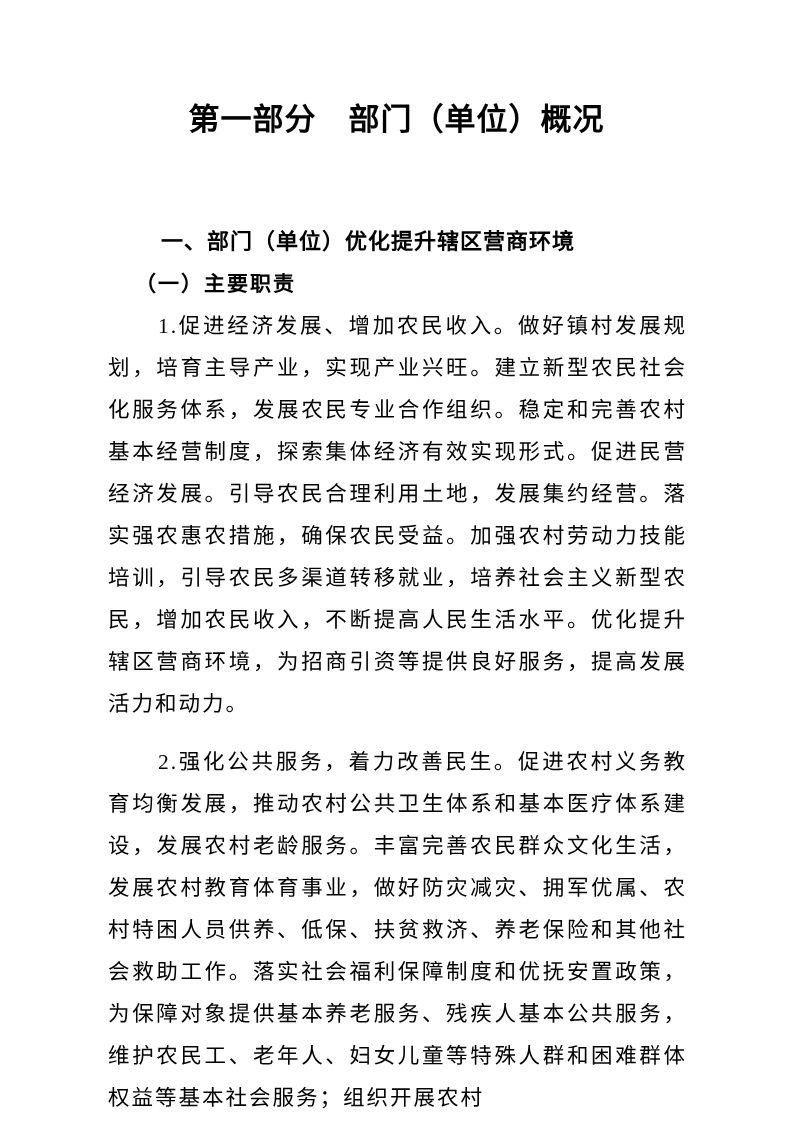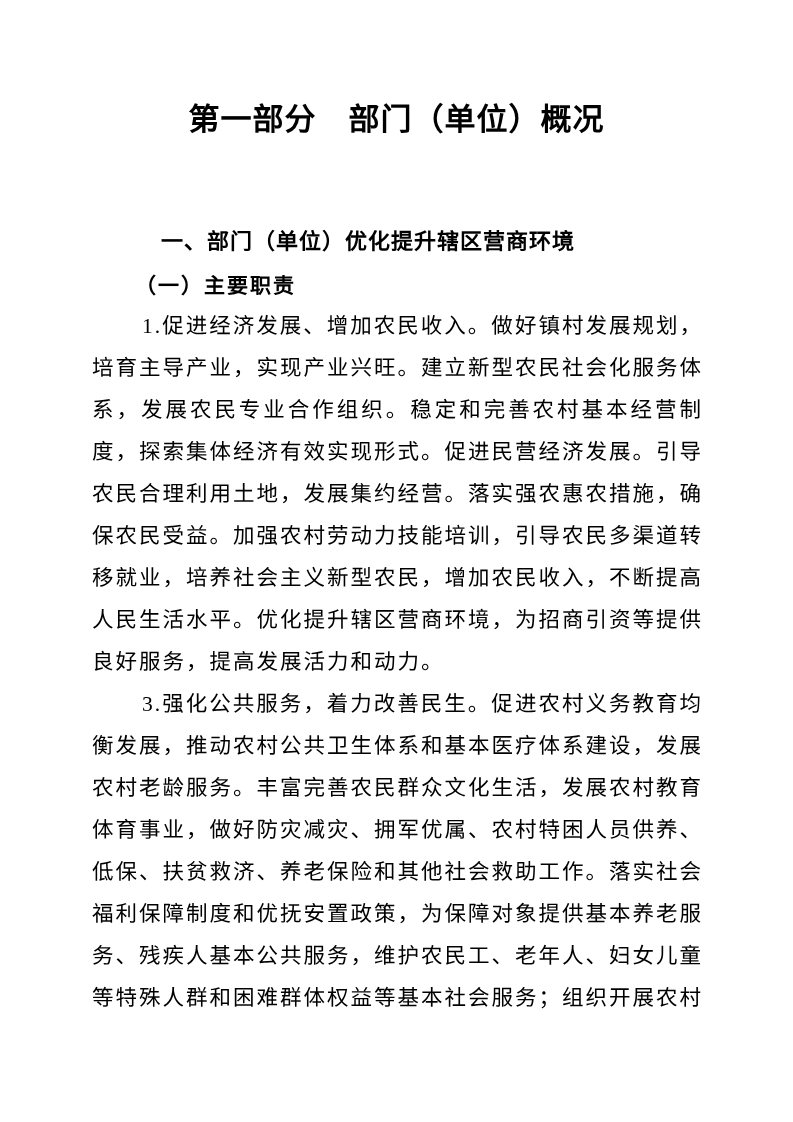--- a/index.html
+++ b/index.html
@@ -34,29 +34,29 @@
     margin: 84px 0 0 69px;
     font-family: "Liberation Sans", "DejaVu Sans", sans-serif;
     font-weight: 700;
     font-size: 22px;
     line-height: 30px;
     letter-spacing: 1px;
     color: #000000;
   }
   .subsection-heading {
     margin: 14px 0 0 43px;
-    font-family: Liberation Serif, serif;
+    font-family: Liberation Mono, monospace;
     font-weight: 600;
     font-size: 21px;
     line-height: 30px;
     letter-spacing: 2px;
     color: #000000;
   }
   .body-para {
-    margin: 0;
+    margin: 16px;
     font-family: "Liberation Serif", "DejaVu Serif", serif;
     font-size: 21.5px;
     line-height: 42px;
     letter-spacing: 2px;
     text-align: justify;
     text-justify: inter-character;
     text-indent: 50px;
     color: #000000;
   }
   .body-para.first {
@@ -69,15 +69,15 @@
 <div class="page">
   <h1 class="doc-title">第一部分　部门（单位）概况</h1>
 
   <div class="content">
     <h2 class="section-heading">一、部门（单位）优化提升辖区营商环境</h2>
 
     <h3 class="subsection-heading">（一）主要职责</h3>
 
     <p class="body-para first">1.促进经济发展、增加农民收入。做好镇村发展规划，培育主导产业，实现产业兴旺。建立新型农民社会化服务体系，发展农民专业合作组织。稳定和完善农村基本经营制度，探索集体经济有效实现形式。促进民营经济发展。引导农民合理利用土地，发展集约经营。落实强农惠农措施，确保农民受益。加强农村劳动力技能培训，引导农民多渠道转移就业，培养社会主义新型农民，增加农民收入，不断提高人民生活水平。优化提升辖区营商环境，为招商引资等提供良好服务，提高发展活力和动力。</p>
 
-    <p class="body-para">3.强化公共服务，着力改善民生。促进农村义务教育均衡发展，推动农村公共卫生体系和基本医疗体系建设，发展农村老龄服务。丰富完善农民群众文化生活，发展农村教育体育事业，做好防灾减灾、拥军优属、农村特困人员供养、低保、扶贫救济、养老保险和其他社会救助工作。落实社会福利保障制度和优抚安置政策，为保障对象提供基本养老服务、残疾人基本公共服务，维护农民工、老年人、妇女儿童等特殊人群和困难群体权益等基本社会服务；组织开展农村</p>
+    <p class="body-para">2.强化公共服务，着力改善民生。促进农村义务教育均衡发展，推动农村公共卫生体系和基本医疗体系建设，发展农村老龄服务。丰富完善农民群众文化生活，发展农村教育体育事业，做好防灾减灾、拥军优属、农村特困人员供养、低保、扶贫救济、养老保险和其他社会救助工作。落实社会福利保障制度和优抚安置政策，为保障对象提供基本养老服务、残疾人基本公共服务，维护农民工、老年人、妇女儿童等特殊人群和困难群体权益等基本社会服务；组织开展农村</p>
   </div>
 </div>
 
 </body></html>

